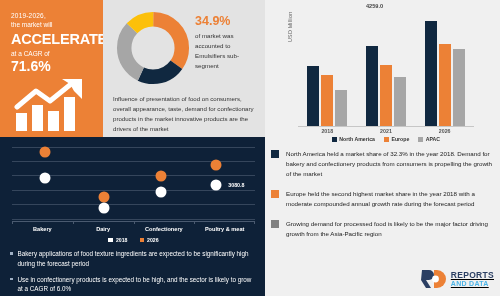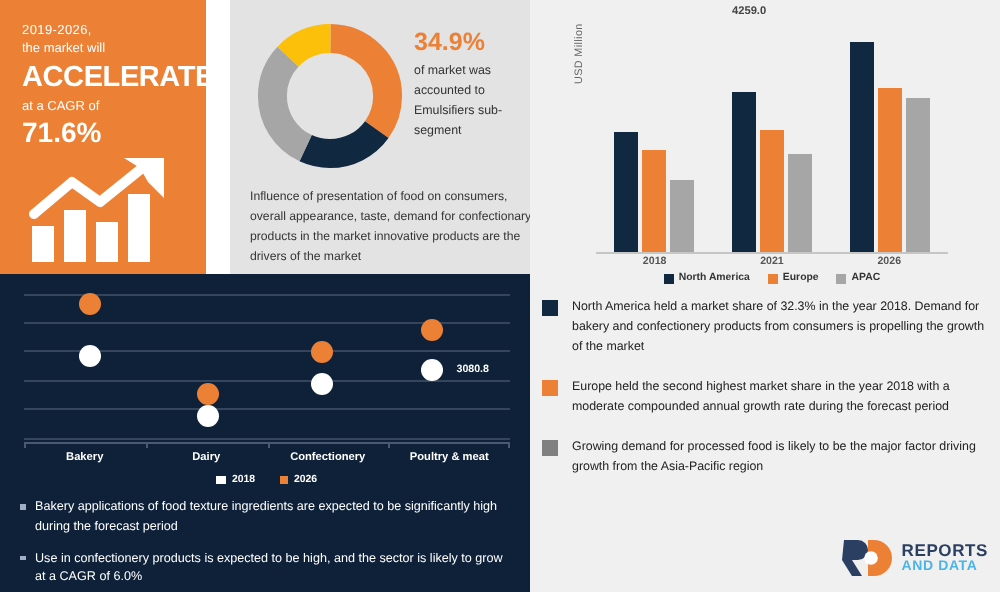--- a/index.html
+++ b/index.html
@@ -23,21 +23,20 @@
   .accel-big { font-size: 14.5px; font-weight: bold; letter-spacing: -.2px; margin-top: 3px; }
   .accel-sub2 { font-size: 6.5px; margin-top: 3px; }
   .accel-cagr { font-size: 14px; font-weight: bold; margin-top: 1px; }
   .accel-art { position: absolute; left: 14px; bottom: 6px; width: 78px; height: 52px; }
 
   
   .donut-block {
     position: absolute; left: 103px; top: 0; width: 162px; height: 139px;
     background: #e3e3e3;
     padding: 8px 10px;
-    margin-left: 12px;
   }
   .donut-wrap { position: absolute; left: 12px; top: 10px; width: 76px; height: 76px; }
   .donut-svg { width: 76px; height: 76px; display: block; }
   .donut-pct {
     position: absolute; left: 92px; top: 14px;
     font-size: 12.5px; font-weight: bold; color: #ec8136;
   }
   .donut-desc {
     position: absolute; left: 92px; top: 31px; width: 66px;
     font-size: 6.2px; line-height: 1.62; color: #333;
@@ -148,21 +147,21 @@
   .sq.navy { background: #102840; }
   .sq.orange { background: #ec8136; }
   .sq.gray { background: #808080; }
 
   
   .logo {
     position: absolute; right: 6px; bottom: 6px;
     display: flex; align-items: center; gap: 4px;
   }
   .logo-mark { width: 26px; height: 22px; }
-  .logo-text { line-height: 1.05; }
+  .logo-text { line-height: 1.05; text-decoration: underline; }
   .logo-l1 { font-size: 8.5px; font-weight: bold; color: #2b3f63; letter-spacing: .3px; }
   .logo-l2 { font-size: 7px; font-weight: bold; color: #4cb4e7; letter-spacing: .3px; }
 </style>
 </head>
 <body>
 
 <div class="canvas">
 
   <div class="accel-panel">
     <div class="accel-years">2019-2026,</div>

